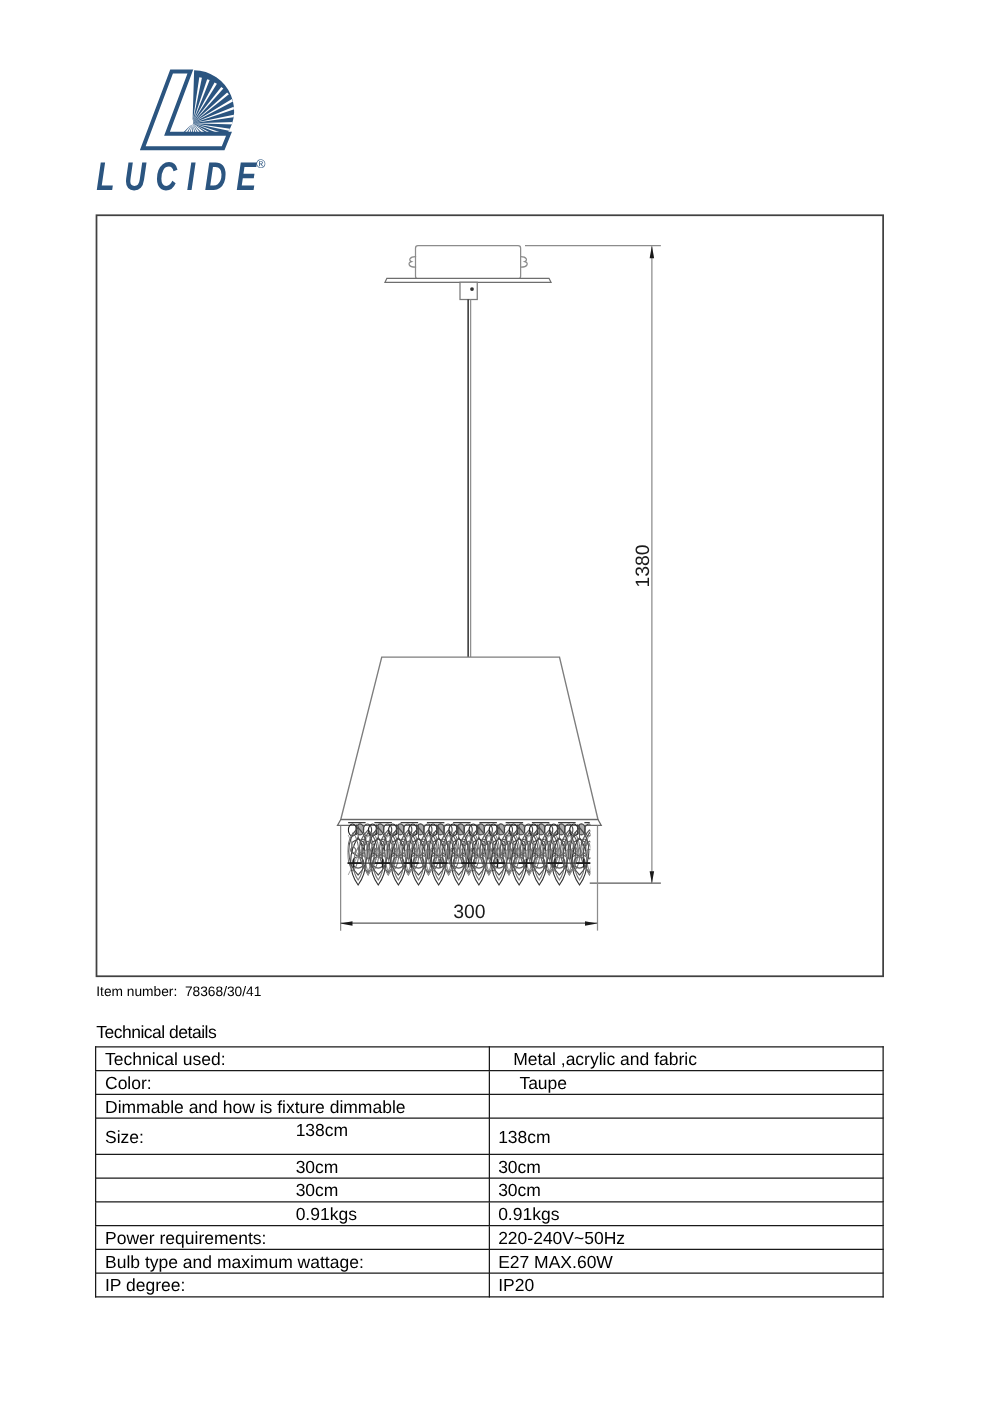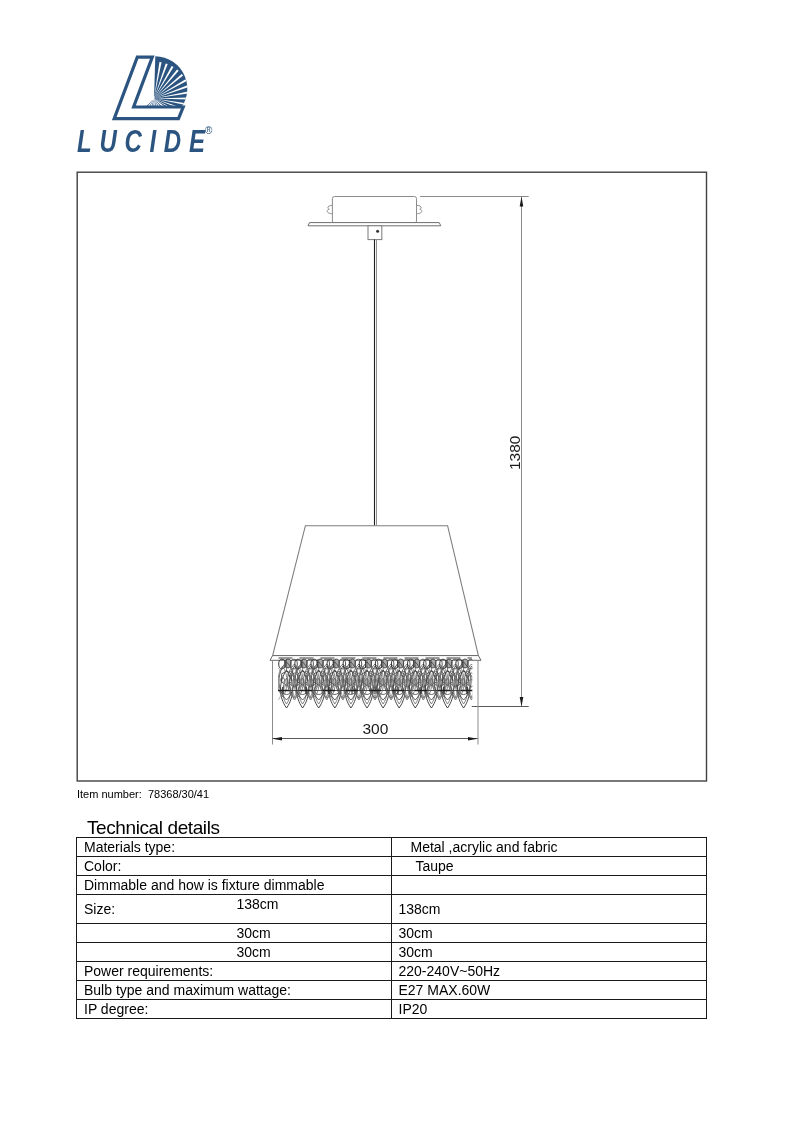--- a/index.html
+++ b/index.html
@@ -165,31 +165,31 @@
 
   <path d="M272.3,738.8 L282,737 L282,740.6 Z" fill="#1a1a1a"></path>
 
   <path d="M477.7,738.8 L468,737 L468,740.6 Z" fill="#1a1a1a"></path>
 
   <text x="362.5" y="734" font-size="15.5" fill="#1a1a1a">300</text>
 </svg>
 
 <div class="abs" style="left:77px;top:788px;font-size:11px;color:#000;">Item number:&nbsp; 78368/30/41</div>
 
-<div class="abs" style="left:87px;top:817px;font-size:19px;letter-spacing:-0.4px;color:#000;">Technical details</div>
+<div class="abs" style="left:77px;top:817px;font-size:14px;letter-spacing:-0.4px;color:#000;">Technical details</div>
 
 <table class="abs" style="left:76px;top:837px;width:631px;font-size:14px;color:#000;">
   <colgroup>
       <col style="width:315px">
       <col style="width:316px">
     </colgroup>
 
   <tbody>
       <tr style="height:19px;">
-        <td style="border:1px solid #1a1a1a;padding:0 0 0 7px;">Materials type:</td>
+        <td style="border:1px solid #1a1a1a;padding:0 0 0 7px;">Technical used:</td>
         <td style="border:1px solid #1a1a1a;padding:0 0 0 19px;">Metal ,acrylic and fabric</td>
       </tr>
 
   <tr style="height:19px;margin-top:16px;">
         <td style="border:1px solid #1a1a1a;padding:0 0 0 7px;">Color:</td>
         <td style="border:1px solid #1a1a1a;padding:0 0 0 24px;">Taupe</td>
       </tr>
 
   <tr style="height:19px;">
         <td style="border:1px solid #1a1a1a;padding:0 0 0 7px;">Dimmable and how is fixture dimmable</td>
@@ -208,20 +208,26 @@
         <td style="border:1px solid #1a1a1a;padding:0 0 0 7px;">30cm</td>
       </tr>
 
   <tr style="height:19px;">
         <td style="border:1px solid #1a1a1a;padding:0 0 0 7px;position:relative;">
           <span style="position:absolute;left:159.5px;top:1px;">30cm</span>
         </td>
         <td style="border:1px solid #1a1a1a;padding:0 0 0 7px;">30cm</td>
       </tr>
 
+  <tr style="height:19px;">
+        <td style="border:1px solid #1a1a1a;padding:0 0 0 7px;position:relative;">
+          <span style="position:absolute;left:159.5px;top:1px;">0.91kgs</span>
+        </td>
+        <td style="border:1px solid #1a1a1a;padding:0 0 0 7px;">0.91kgs</td>
+      </tr>
 
   <tr style="height:19px;">
         <td style="border:1px solid #1a1a1a;padding:0 0 0 7px;">Power requirements:</td>
         <td style="border:1px solid #1a1a1a;padding:0 0 0 7px;">220-240V~50Hz</td>
       </tr>
 
   <tr style="height:19px;">
         <td style="border:1px solid #1a1a1a;padding:0 0 0 7px;">Bulb type and maximum wattage:</td>
         <td style="border:1px solid #1a1a1a;padding:0 0 0 7px;">E27 MAX.60W</td>
       </tr>

